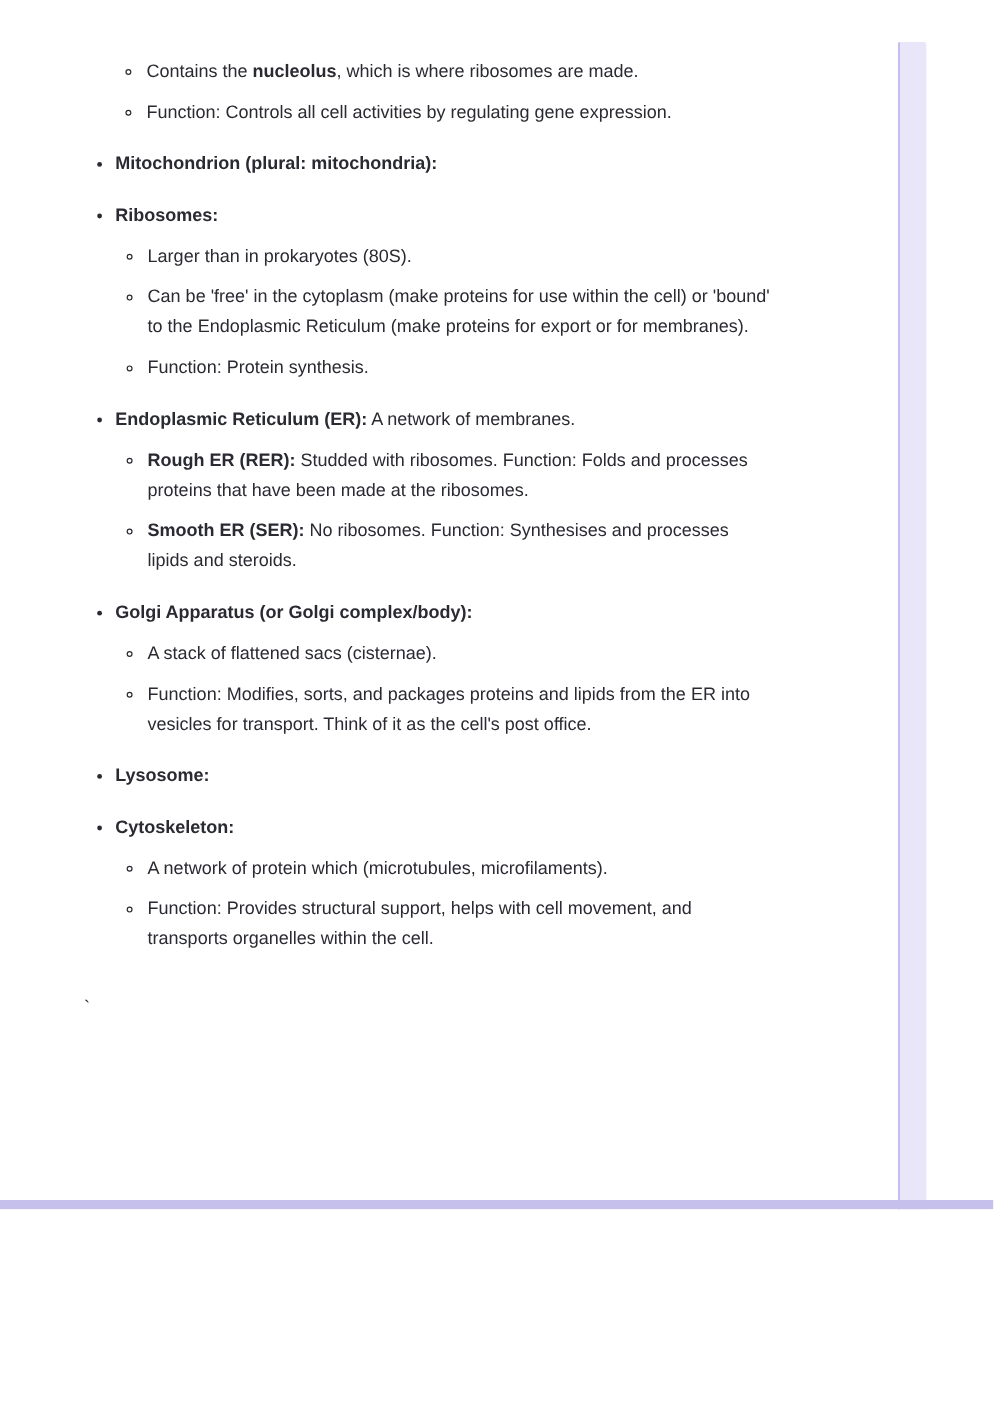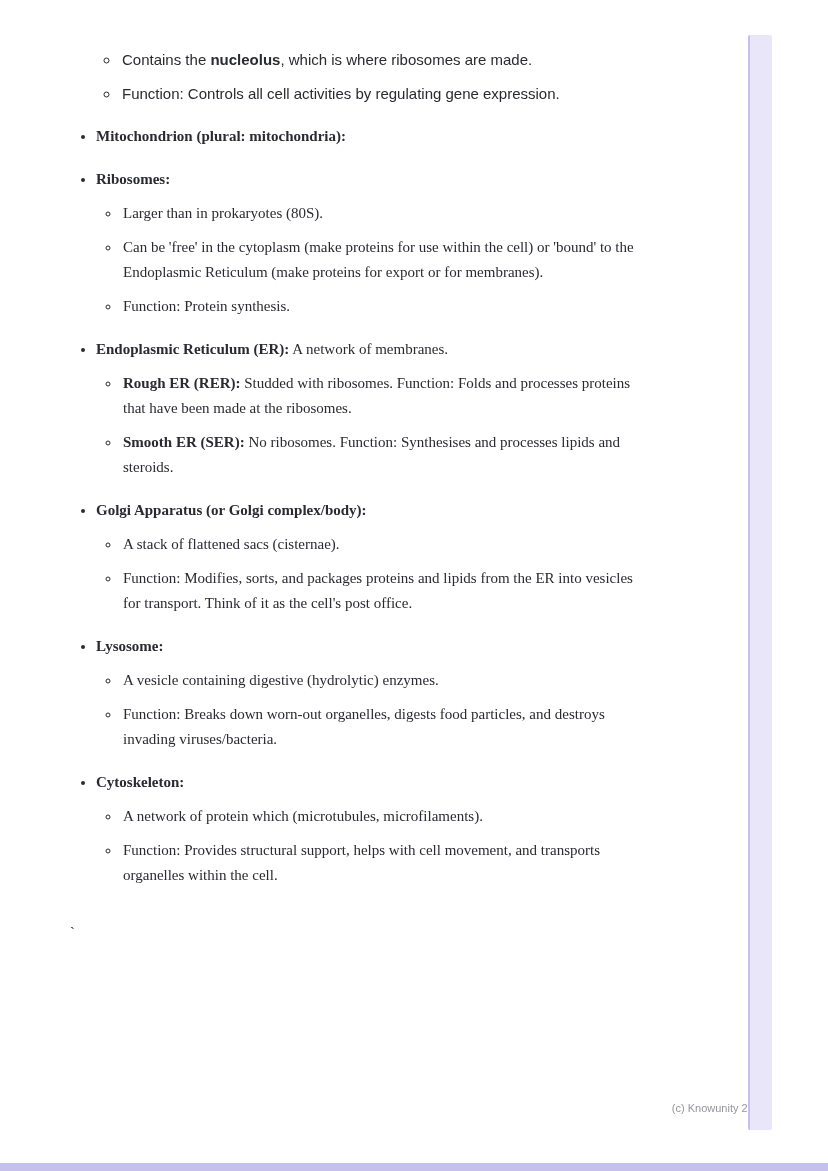--- a/index.html
+++ b/index.html
@@ -4,21 +4,21 @@
 <style>
   html, body {
     margin: 0;
     padding: 0;
     background: #ffffff;
     font-family: "Liberation Sans", "DejaVu Sans", sans-serif;
   }
   .page {
     position: relative;
     width: 828px;
-    height: 1171px;
+    height: 1008px;
     background: #ffffff;
     overflow: hidden;
     color: #2a2a32;
   }
   .content {
     position: absolute;
     top: 38px;
     left: 0;
     width: 828px;
     box-sizing: border-box;
@@ -29,21 +29,20 @@
   ul { margin: 0; }
   .orphan-sub-list {
     list-style-type: circle;
     padding-left: 50px;
     margin: 0;
   }
   .main-list {
     list-style-type: disc;
     padding-left: 26px;
     margin: 0;
-    font-family: Liberation Serif, serif;
   }
   .sub-list {
     list-style-type: circle;
     padding-left: 25px;
     margin-top: 4px;
   }
   li.sub-item { margin: 9px 0; padding-left: 2px; }
   li.top-item { margin-top: 18px; }
   .item-title { font-weight: bold; }
   .item-title span { font-weight: normal; }
@@ -117,24 +116,20 @@
         </li>
         <li class="top-item">
           <div class="item-title"><b>Golgi Apparatus (or Golgi complex/body):</b></div>
           <ul class="sub-list">
             <li class="sub-item"><span>A stack of flattened sacs (cisternae).</span></li>
             <li class="sub-item"><span>Function: Modifies, sorts, and packages proteins and lipids from the ER into vesicles for transport. Think of it as the cell's post office.</span></li>
           </ul>
         </li>
         <li class="top-item">
           <div class="item-title"><b>Lysosome:</b></div>
-          <ul class="sub-list">
-            <li class="sub-item"><span>A vesicle containing digestive (hydrolytic) enzymes.</span></li>
-            <li class="sub-item"><span>Function: Breaks down worn-out organelles, digests food particles, and destroys invading viruses/bacteria.</span></li>
-          </ul>
         </li>
         <li class="top-item">
           <div class="item-title"><b>Cytoskeleton:</b></div>
           <ul class="sub-list">
             <li class="sub-item"><span>A network of protein which (microtubules, microfilaments).</span></li>
             <li class="sub-item"><span>Function: Provides structural support, helps with cell movement, and transports organelles within the cell.</span></li>
           </ul>
         </li>
       </ul>
 

